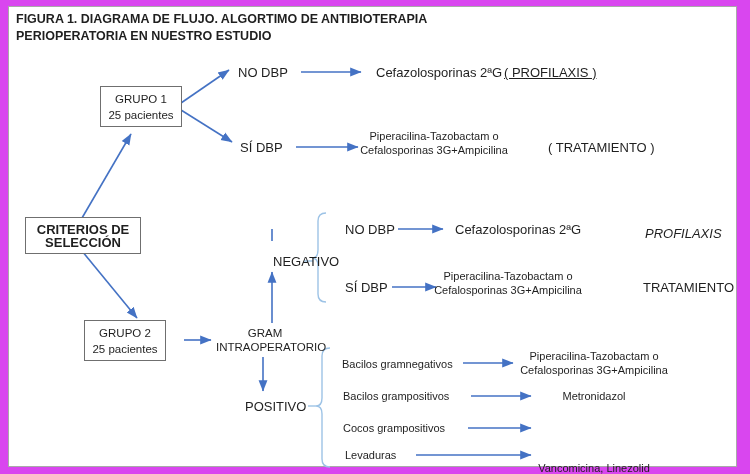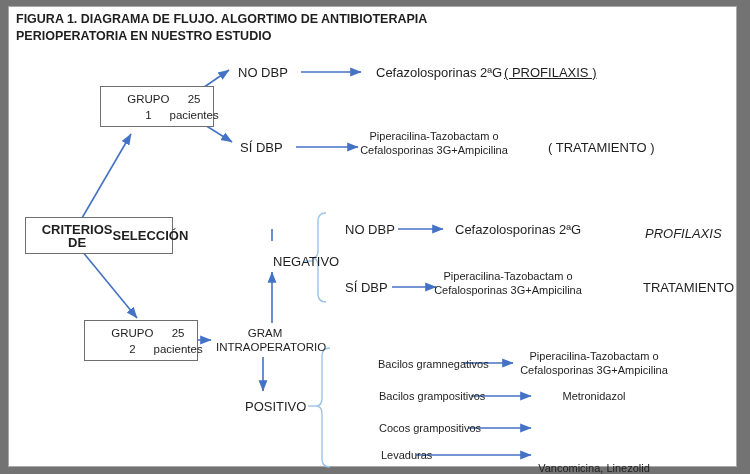--- a/index.html
+++ b/index.html
@@ -1,29 +1,29 @@
 <!DOCTYPE html>
 <html><head>
 <meta charset="utf-8">
 <style>
   html,body{margin:0;padding:0;background:#fff;}
   #stage{
-    position:relative;width:750px;height:474px;background:#737373;
+    position:relative;width:750px;height:474px;background:#d946ef;
     font-family:"Liberation Sans",sans-serif;color:#1f1f1f;overflow:hidden;
   }
   #frame{position:absolute;left:8px;top:6px;width:727px;height:459px;border:1px solid #a9a9a9;background:#fff;}
   .title{position:absolute;left:16px;top:11px;font-size:12.5px;font-weight:bold;line-height:17px;white-space:nowrap;}
   .box{
     position:absolute;border:1px solid #6f6f6f;background:#fff;
-    display:flex;align-items:center;justify-content:center;
-    font-size:11.5px;line-height:16px;text-align:center;padding-left:32px;
+    display:flex;flex-direction:column;align-items:center;justify-content:center;
+    font-size:11.5px;line-height:16px;text-align:center;
   }
   .box.small{font-size:13px;font-weight:bold;line-height:13px;}
   .lbl{position:absolute;font-size:13px;line-height:15px;white-space:nowrap;}
-  .lbl.sm{font-size:11px;margin-left:36px;}
+  .lbl.sm{font-size:11px;}
   .blk{position:absolute;font-size:11px;line-height:13.5px;text-align:center;white-space:nowrap;}
   svg.connectors{position:absolute;left:0;top:0;pointer-events:none;}
 </style>
 </head>
 <body>
 
 <div id="stage">
   <div id="frame"></div>
 
   <div class="title">

